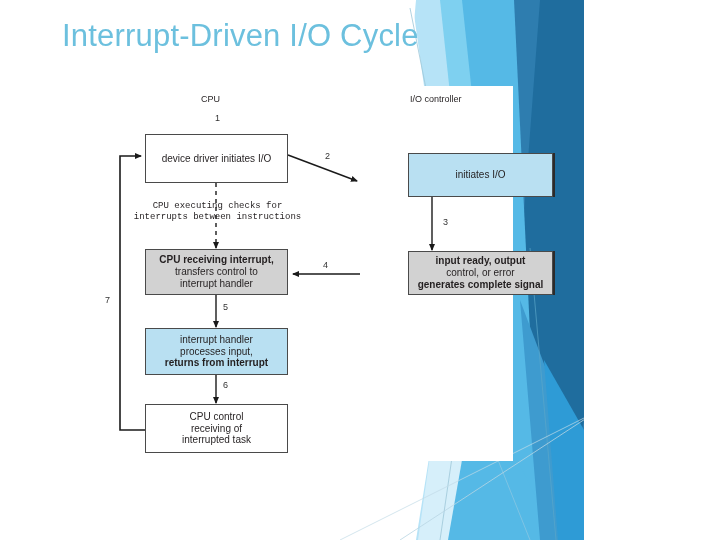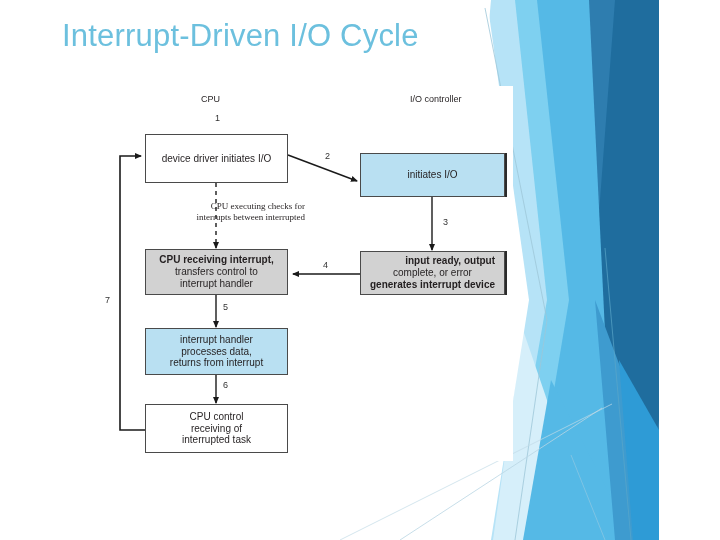--- a/index.html
+++ b/index.html
@@ -2,21 +2,21 @@
 <html><head>
 <meta charset="utf-8">
 <style>
   html, body {
     margin: 0;
     padding: 0;
     background: #ffffff;
   }
   #slide {
     position: relative;
-    width: 659px;
+    width: 584px;
     height: 540px;
     background: #ffffff;
     overflow: hidden;
     font-family: "Liberation Sans", sans-serif;
   }
 
   
   #decor {
     position: absolute;
     top: 0;
@@ -68,43 +68,44 @@
     font-family: "Liberation Sans", sans-serif;
     line-height: 1.18;
   }
   .dbox .txt { padding: 0 4px; }
   .fill-white { background: #ffffff; align-items: center; }
   .fill-blue  { background: #b9e0f2; }
   .fill-gray  { background: #d2d2d2; }
 
   .shadow-r {
     box-shadow: 2px 0 0 0 #2b2b2b;
+    margin-left: 48px;
   }
 
   .hdr {
     position: absolute;
     color: #231f20;
     font-size: 9px;
     font-family: "Liberation Sans", sans-serif;
     white-space: nowrap;
     text-align: center;
   }
   .numlabel {
     position: absolute;
     color: #333333;
     font-size: 9px;
     font-family: "Liberation Sans", sans-serif;
   }
   .annot {
     position: absolute;
     color: #231f20;
     font-size: 9px;
-    text-align: right;
+    text-align: center;
     line-height: 1.25;
-    font-family: Liberation Serif, serif;
+    font-family: Liberation Mono, monospace;
     white-space: nowrap;
   }
 </style>
 </head>
 <body>
 
 <div id="slide">
 
   <svg id="decor" viewBox="0 0 240 540" width="240" height="540" preserveAspectRatio="none">
 
@@ -171,21 +172,21 @@
     <div class="numlabel" style="left:102px; top:27px;">1</div>
     <div class="numlabel" style="left:212px; top:65px;">2</div>
     <div class="numlabel" style="left:330px; top:131px;">3</div>
     <div class="numlabel" style="left:210px; top:174px;">4</div>
     <div class="numlabel" style="left:110px; top:216px;">5</div>
     <div class="numlabel" style="left:110px; top:294px;">6</div>
     <div class="numlabel" style="left:-8px; top:209px;">7</div>
 
     <div class="annot" style="left:17px; top:115px; width:175px;">
       <div>CPU executing checks for</div>
-      <div>interrupts between interrupted</div>
+      <div>interrupts between instructions</div>
     </div>
 
     <div class="dbox fill-white" style="left:32px; top:48px; width:143px; height:49px; font-size:10px;">
       <div class="txt">
         <div>device driver initiates I/O</div>
       </div>
     </div>
 
     <div class="dbox fill-blue shadow-r" style="left:247px; top:67px; width:145px; height:44px; font-size:10px;">
       <div class="txt">
@@ -196,31 +197,31 @@
     <div class="dbox fill-gray" style="left:32px; top:163px; width:143px; height:46px; font-size:10px;">
       <div class="txt">
         <div style="font-weight:bold;">CPU receiving interrupt,</div>
         <div>transfers control to</div>
         <div>interrupt handler</div>
       </div>
     </div>
 
     <div class="dbox fill-gray shadow-r" style="left:247px; top:165px; width:145px; height:44px; font-size:10px;">
       <div class="txt">
-        <div style="font-weight:bold;text-align:right;">input ready, output</div>
-        <div>complete, or error</div>
-        <div style="font-weight:bold;">generates interrupt device</div>
+        <div style="font-weight:bold;">input ready, output</div>
+        <div>control, or error</div>
+        <div style="font-weight:bold;">generates complete signal</div>
       </div>
     </div>
 
     <div class="dbox fill-blue" style="left:32px; top:242px; width:143px; height:47px; font-size:10px;">
       <div class="txt">
         <div>interrupt handler</div>
-        <div>processes data,</div>
-        <div style="font-weight:normal;">returns from interrupt</div>
+        <div>processes input,</div>
+        <div style="font-weight:bold;">returns from interrupt</div>
       </div>
     </div>
 
     <div class="dbox fill-white" style="left:32px; top:318px; width:143px; height:49px; font-size:10px;">
       <div class="txt">
         <div>CPU control</div>
         <div>receiving of</div>
         <div>interrupted task</div>
       </div>
     </div>

